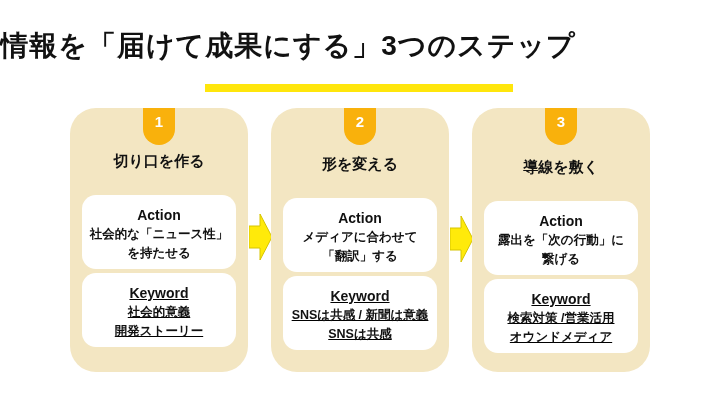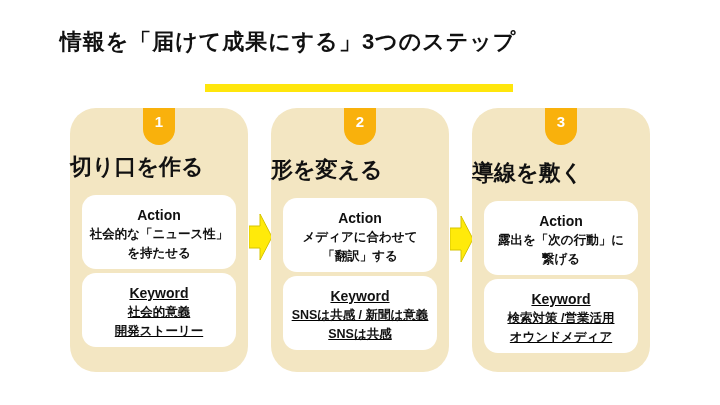--- a/index.html
+++ b/index.html
@@ -16,21 +16,21 @@
     width: 720px;
     height: 405px;
   }
   .title {
     position: absolute;
     top: 27px;
     left: 0;
     width: 576px;
     margin: 0;
     text-align: center;
-    font-size: 22px;
+    font-size: 28px;
     font-weight: 800;
     letter-spacing: 1px;
     color: var(--text-color, #111111);
   }
   .title-underline {
     position: absolute;
     left: 205px;
     top: 84px;
     width: 308px;
     height: 8px;
@@ -65,21 +65,22 @@
     font-size: 15px;
     font-weight: bold;
     color: var(--badge-text, #FFFFFF);
   }
   .step-heading {
     position: absolute;
     top: calc(44px + var(--shift));
     left: 0;
     right: 0;
     margin: 0;
-    font-size: 22px;
+    text-align: center;
+    font-size: 15px;
     font-weight: 800;
     color: var(--text-color, #111111);
   }
   .box {
     position: absolute;
     left: 12px;
     right: 12px;
     height: 64px;
     background: var(--box-bg, #FFFFFF);
     border-radius: 14px;

